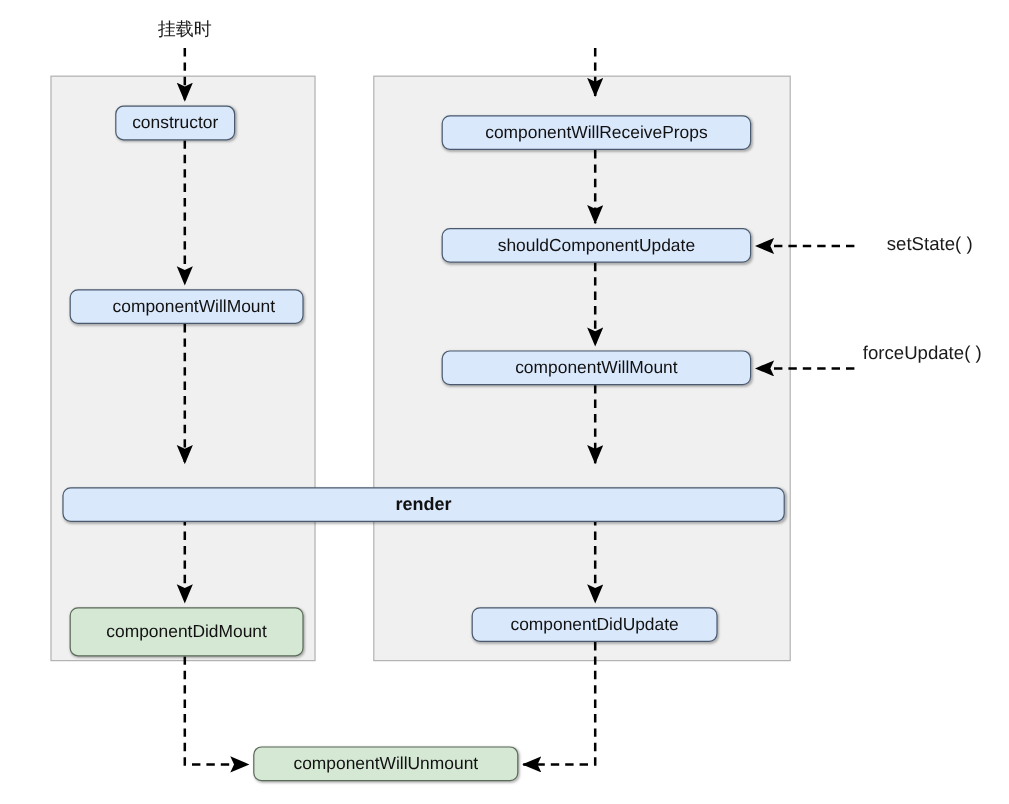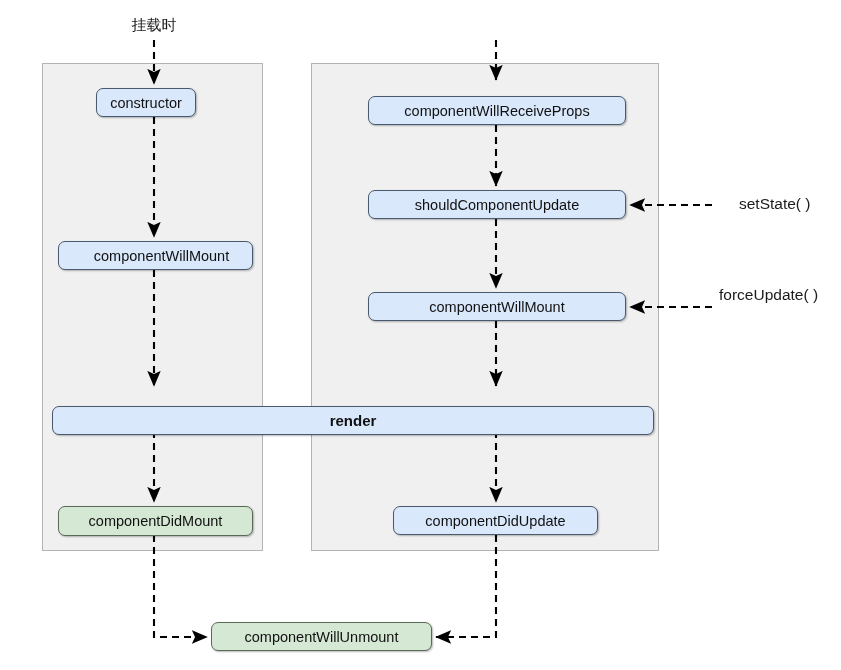--- a/index.html
+++ b/index.html
@@ -122,21 +122,21 @@
       </div>
       <div class="node blue" style="left: 368px; top: 190px; width: 258px; height: 29px;">
         <span>shouldComponentUpdate</span>
       </div>
       <div class="node blue" style="left: 368px; top: 292px; width: 258px; height: 29px;">
         <span>componentWillMount</span>
       </div>
       <div class="node blue render-bar" style="left: 52px; top: 390px; width: 602px; height: 29px;">
         <span>render</span>
       </div>
-      <div class="node green" style="left: 58px; top: 506px; width: 195px; height: 30px;">
+      <div class="node green" style="left: 58px; top: 506px; width: 195px; height: 41px;">
         <span>componentDidMount</span>
       </div>
       <div class="node blue" style="left: 393px; top: 506px; width: 205px; height: 29px; text-align: center;">
         <span>componentDidUpdate</span>
       </div>
       <div class="node green" style="left: 211px; top: 622px; width: 221px; height: 29px;">
         <span>componentWillUnmount</span>
       </div>
     </div>
 

